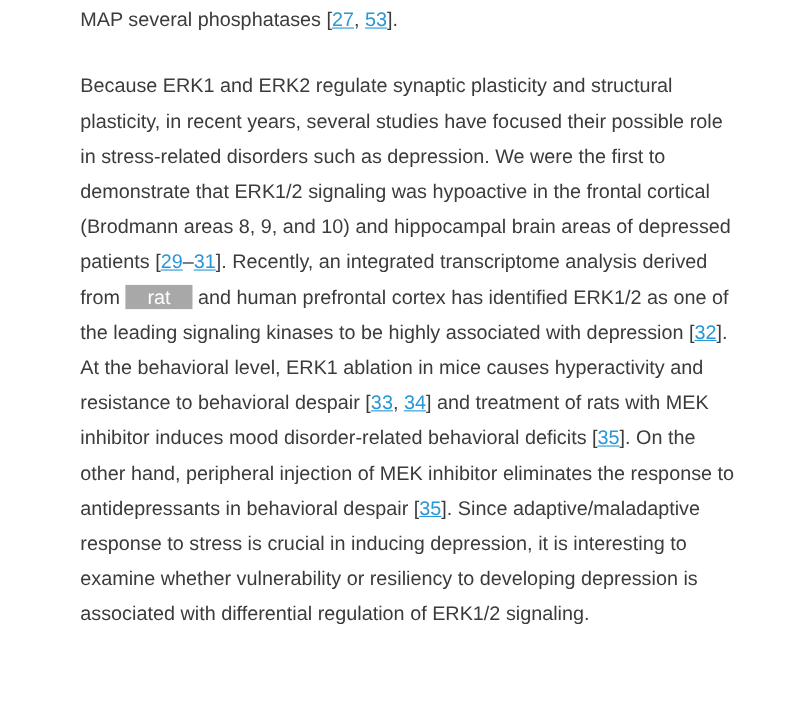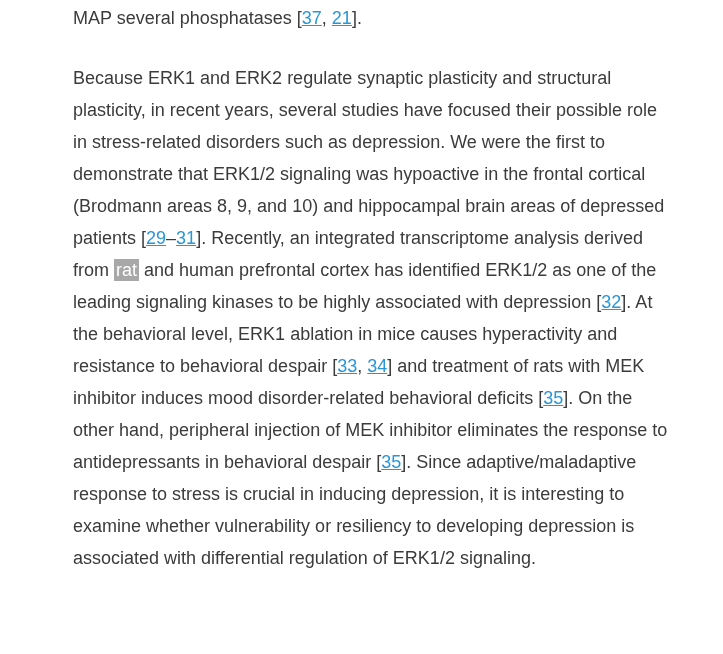--- a/index.html
+++ b/index.html
@@ -24,22 +24,22 @@
     margin: 0 0 28px 0;
   }
   a.cite {
     color: var(--link-color, #2896d7);
     text-decoration: underline;
     cursor: pointer;
   }
   .hl {
     background: var(--hl-bg, #a8a8a8);
     color: var(--hl-text, #ffffff);
-    padding: 1px 2px;
+    padding: 1px 20px;
   }
 </style>
 </head>
 <body style="background: rgb(255, 255, 255);">
 
 <div class="article">
-    <p class="para"><span>MAP several phosphatases [</span><a class="cite" href="#">37</a><span>, </span><a class="cite" href="#">21</a><span>].</span></p>
+    <p class="para"><span>MAP several phosphatases [</span><a class="cite" href="#">27</a><span>, </span><a class="cite" href="#">53</a><span>].</span></p>
     <p class="para"><span>Because ERK1 and ERK2 regulate synaptic plasticity and structural plasticity, in recent years, several studies have focused their possible role in stress-related disorders such as depression. We were the first to demonstrate that ERK1/2 signaling was hypoactive in the frontal cortical (Brodmann areas 8, 9, and 10) and hippocampal brain areas of depressed patients [</span><a class="cite" href="#">29</a><span>–</span><a class="cite" href="#">31</a><span>]. Recently, an integrated transcriptome analysis derived from </span><span class="hl">rat</span><span> and human prefrontal cortex has identified ERK1/2 as one of the leading signaling kinases to be highly associated with depression [</span><a class="cite" href="#">32</a><span>]. At the behavioral level, ERK1 ablation in mice causes hyperactivity and resistance to behavioral despair [</span><a class="cite" href="#">33</a><span>, </span><a class="cite" href="#">34</a><span>] and treatment of rats with MEK inhibitor induces mood disorder-related behavioral deficits [</span><a class="cite" href="#">35</a><span>]. On the other hand, peripheral injection of MEK inhibitor eliminates the response to antidepressants in behavioral despair [</span><a class="cite" href="#">35</a><span>]. Since adaptive/maladaptive response to stress is crucial in inducing depression, it is interesting to examine whether vulnerability or resiliency to developing depression is associated with differential regulation of ERK1/2 signaling.</span></p>
   </div>
 
 </body></html>

